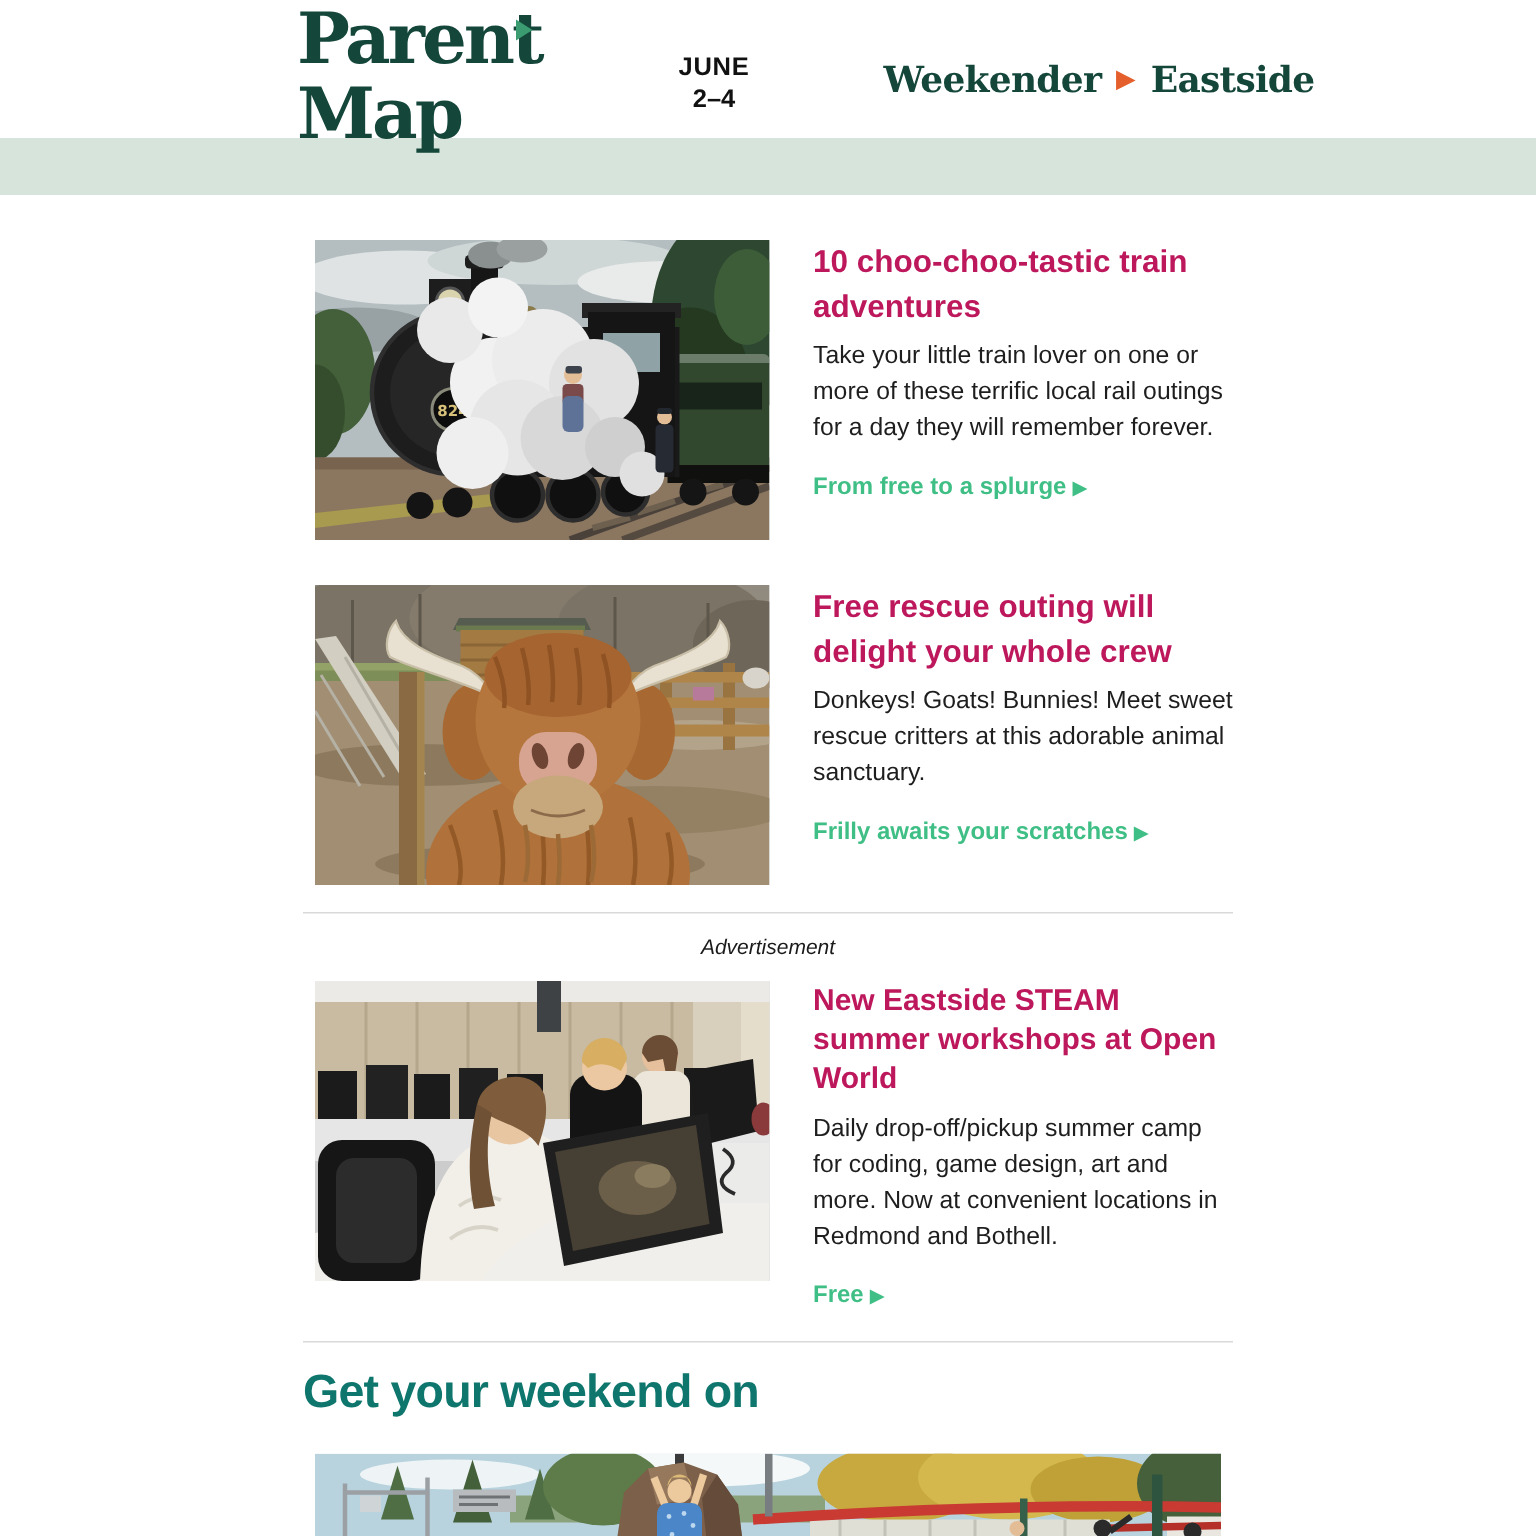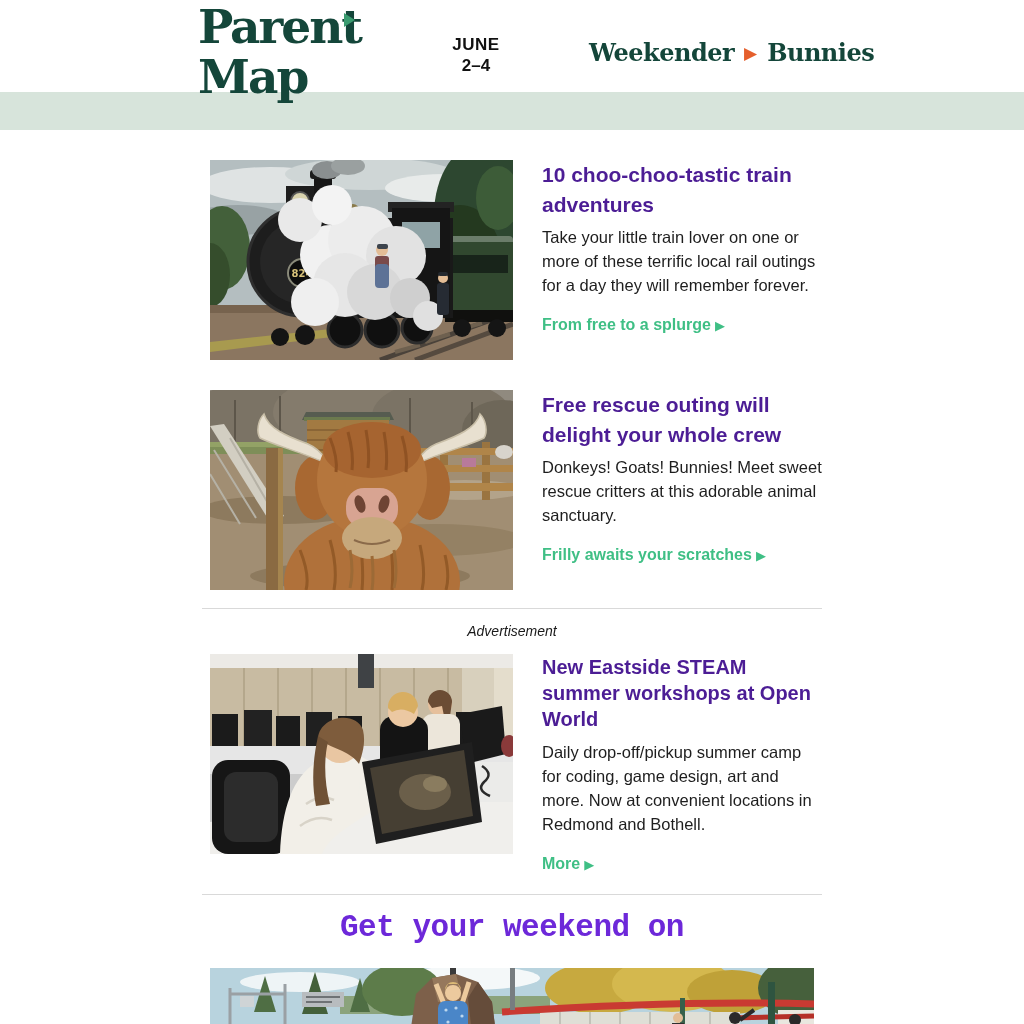--- a/index.html
+++ b/index.html
@@ -26,32 +26,32 @@
   .edition-name, .newsletter-name { font-family:"DejaVu Serif", serif; font-weight:700;
           font-size:24px; color:#14463a; letter-spacing:-0.5px; }
   .ed-arrow { color:#e55f2c; font-size:17px; line-height:1; padding-top:2px;
           font-family:"DejaVu Sans", sans-serif; }
   
   .container { width:620px; margin:0 auto; }
   .row { display:flex; margin-top:30px; padding-left:8px; }
   .photo { width:303px; height:200px; flex:none; overflow:hidden; background:#ccc; cursor:pointer; }
   .photo svg { display:block; width:100%; height:100%; }
   .content { margin-left:29px; width:280px; padding-top:0; }
-  .article-title { font-weight:700; font-size:21px; line-height:30px; color:#4c1d95; margin-bottom:5px; }
+  .article-title { font-weight:700; font-size:21px; line-height:30px; color:#be185d; margin-bottom:5px; }
   .ad-title { font-size:20px; line-height:26px; margin-bottom:8px; }
   .article-body { font-size:16.5px; line-height:24px; color:#1e1e1e; }
   .cta { display:inline-block; margin-top:19px; font-weight:700; font-size:16px;
          color:#3fbf85; text-decoration:none; cursor:pointer;text-align:center; }
   .cta .arr { font-size:13px; font-family:"DejaVu Sans", sans-serif; margin-left:4px; }
   .divider { border:0; border-top:1px solid #d9d9d9; margin-top:18px; }
   .divider-2 { margin-top:21px; }
   .ad-label { margin-top:14px; text-align:center; font-style:italic; font-size:14px; color:#1a1a1a; }
   .row-ad { margin-top:15px; }
-  .section-title { margin-top:15px; text-align:center; font-family:Liberation Mono, monospace;
-         font-weight:700; font-size:31px; color:#6d28d9; letter-spacing:-0.5px; }
+  .section-title { margin-top:15px; text-align:left; font-family:Liberation Sans, sans-serif;
+         font-weight:700; font-size:31px; color:#0f766e; letter-spacing:-0.5px; }
   .bottom-photo { margin:23px 0 0 8px; width:604px; height:66px; overflow:hidden; cursor:pointer; }
   .bottom-photo svg { display:block; width:604px; height:66px; }
 </style>
 </head>
 <body>
 
 <div class="header">
   <div class="band"></div>
   <div class="logo">
     <div>Parent</div>
@@ -62,21 +62,21 @@
     <div class="date-bar"></div>
     <div class="date-text">
       <div class="date-month">JUNE</div>
       <div class="date-days">2–4</div>
     </div>
     <div class="date-bar"></div>
   </div>
   <div class="edition-row">
     <span class="newsletter-name">Weekender</span>
     <span class="ed-arrow">▶</span>
-    <span class="edition-name">Bunnies</span>
+    <span class="edition-name">Eastside</span>
   </div>
 </div>
 
 <div class="container">
 
   <div class="row">
     <div class="photo">
       <svg viewBox="0 0 303 200" preserveAspectRatio="none">
         <rect x="0" y="0" width="303" height="200" fill="#b4bec0"></rect>
         <ellipse cx="60" cy="25" rx="70" ry="18" fill="#dfe3e3"></ellipse>
@@ -245,21 +245,21 @@
         <path d="M108,82 C102,110 102,132 106,152 L120,150 C114,128 114,104 118,88 Z" fill="#6f5135"></path>
         <polygon points="152,108 262,88 272,168 166,190" fill="#1f1f1f"></polygon>
         <polygon points="160,114 254,96 263,162 172,180" fill="#463f33"></polygon>
         <ellipse cx="215" cy="138" rx="26" ry="18" fill="#6b5f4a"></ellipse>
         <ellipse cx="225" cy="130" rx="12" ry="8" fill="#8a7c5f"></ellipse>
       </svg>
     </div>
     <div class="content">
       <div class="article-title ad-title">New Eastside STEAM summer workshops at Open World</div>
       <p class="article-body">Daily drop-off/pickup summer camp for coding, game design, art and more. Now at convenient locations in Redmond and Bothell.</p>
-      <a class="cta"><span>More</span><span class="arr">▶</span></a>
+      <a class="cta"><span>Free</span><span class="arr">▶</span></a>
     </div>
   </div>
 
   <hr class="divider divider-2">
 
   <div class="section-title">Get your weekend on</div>
 
   <div class="bottom-photo">
     <svg viewBox="0 0 604 66" preserveAspectRatio="none">
       <rect x="0" y="0" width="604" height="66" fill="#b8d3de"></rect>

